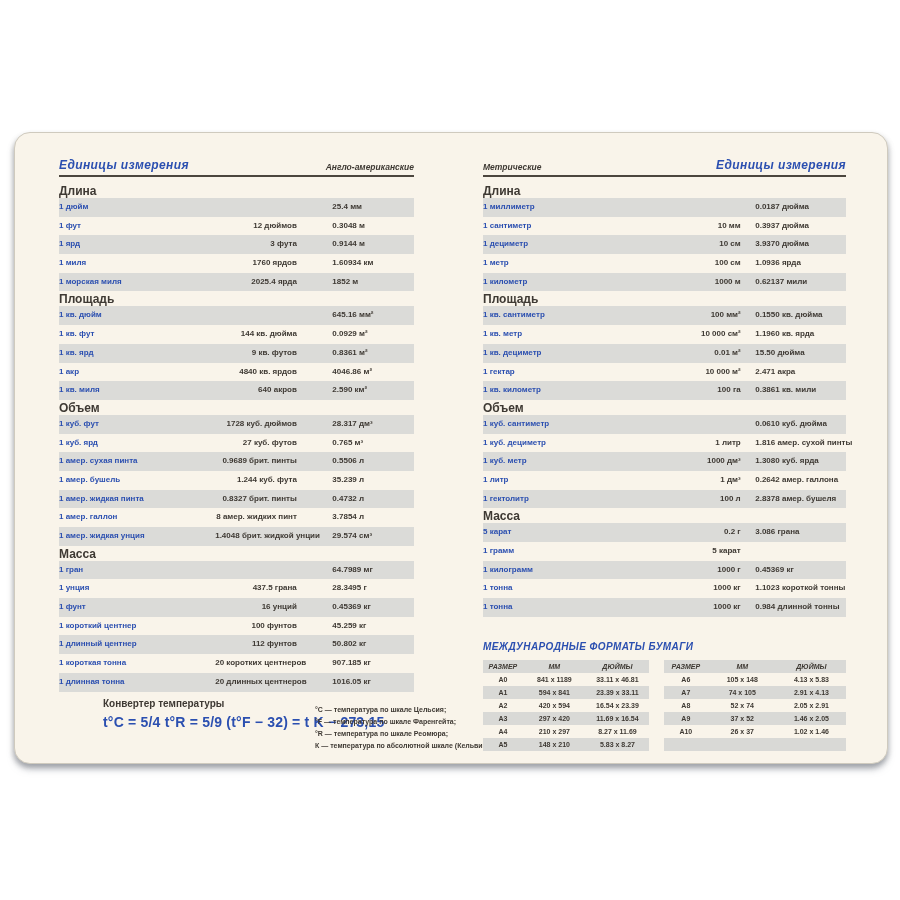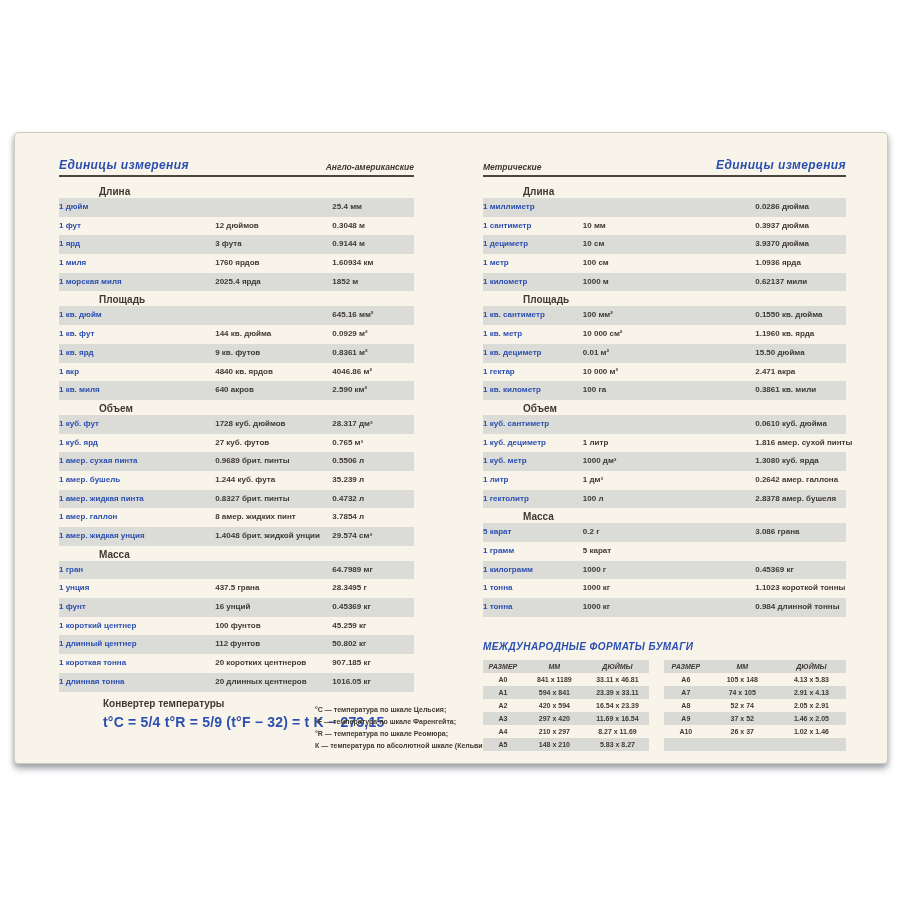--- a/index.html
+++ b/index.html
@@ -1,36 +1,36 @@
 <!DOCTYPE html>
 <html><head>
 <meta charset="utf-8">
 <style>
   html,body{margin:0;padding:0;width:900px;height:900px;background:#ffffff;overflow:hidden;
             font-family:"Liberation Sans","DejaVu Sans",sans-serif;}
   .canvas{position:relative;width:900px;height:900px;background:#ffffff;}
   .spread{position:absolute;left:14px;top:132px;width:872px;height:630px;background:#f9f4ea;
-          border-radius:4px;border:1px solid #cfcabe;
+          border-radius:16px;border:1px solid #cfcabe;
           box-shadow:0 6px 7px -1px rgba(125,132,142,.55), 2px 2px 4px rgba(140,140,140,.25), -2px 3px 4px rgba(140,140,140,.3);}
   .page{position:absolute;top:23px;}
   .page-left{left:44px;width:355px;}
   .page-right{left:468px;width:363px;}
   .hdr{display:flex;justify-content:space-between;align-items:flex-end;height:16px;
        border-bottom:2px solid #4c463e;padding-bottom:3px;margin-bottom:6px;}
   .title{font-size:12px;font-weight:bold;font-style:italic;letter-spacing:.4px;color:#2b4fb0;}
   .subtitle{font-size:8.5px;font-weight:bold;font-style:italic;color:#3e3933;}
-  .slabel{height:15px;line-height:17px;font-size:10px;font-weight:bold;color:#3e3933;margin-left:40px;}
+  .slabel{height:15px;line-height:17px;font-size:12px;font-weight:bold;color:#3e3933;}
   .tbl{width:100%;}
   .page-left  .tbl{--c1w:44%;--c2l:44%;--c2w:23%;--c3l:77%;}
   .page-right .tbl{--c1w:27.5%;--c2l:27.5%;--c2w:43.5%;--c3l:75%;}
   .trow{position:relative;height:18.7px;font-size:8px;font-weight:bold;color:#3e3933;}
   .trow.odd{background:#dbdbd8;}
   .trow span{position:absolute;top:0;line-height:18.7px;white-space:nowrap;}
   .trow .c1{left:0;width:var(--c1w);text-align:left;color:#2b4fb0;}
-  .trow .c2{left:var(--c2l);width:var(--c2w);text-align:left;}
+  .trow .c2{left:var(--c2l);width:var(--c2w);text-align:right;}
   .trow .c3{left:var(--c3l);}
   .conv{position:relative;margin-top:6px;margin-left:44px;}
   .conv-title{font-size:10px;font-weight:bold;color:#3e3933;margin-bottom:5px;}
   .conv-formula{font-size:14px;font-weight:bold;color:#2b4fb0;letter-spacing:.2px;}
   .conv-legend{position:absolute;left:212px;top:8px;width:160px;font-size:7px;font-weight:bold;color:#3e3933;}
   .conv-legend div{margin-bottom:5px;white-space:nowrap;}
   .pf{margin-top:24px;}
   .pf-title{font-size:10px;font-weight:bold;font-style:italic;letter-spacing:.4px;color:#2b4fb0;
             text-transform:uppercase;margin-bottom:8px;}
   .pf-tables{display:flex;justify-content:space-between;}
@@ -211,21 +211,21 @@
         <span class="subtitle">Метрические</span>
         <span class="title">Единицы измерения</span>
       </div>
 
       <div class="section">
         <div class="slabel">Длина</div>
         <div class="tbl">
             <div class="trow odd">
               <span class="c1">1 миллиметр</span>
               <span class="c2"></span>
-              <span class="c3">0.0286 дюйма</span>
+              <span class="c3">0.0187 дюйма</span>
             </div>
             <div class="trow even">
               <span class="c1">1 сантиметр</span>
               <span class="c2">10 мм</span>
               <span class="c3">0.3937 дюйма</span>
             </div>
             <div class="trow odd">
               <span class="c1">1 дециметр</span>
               <span class="c2">10 см</span>
               <span class="c3">3.9370 дюйма</span>

